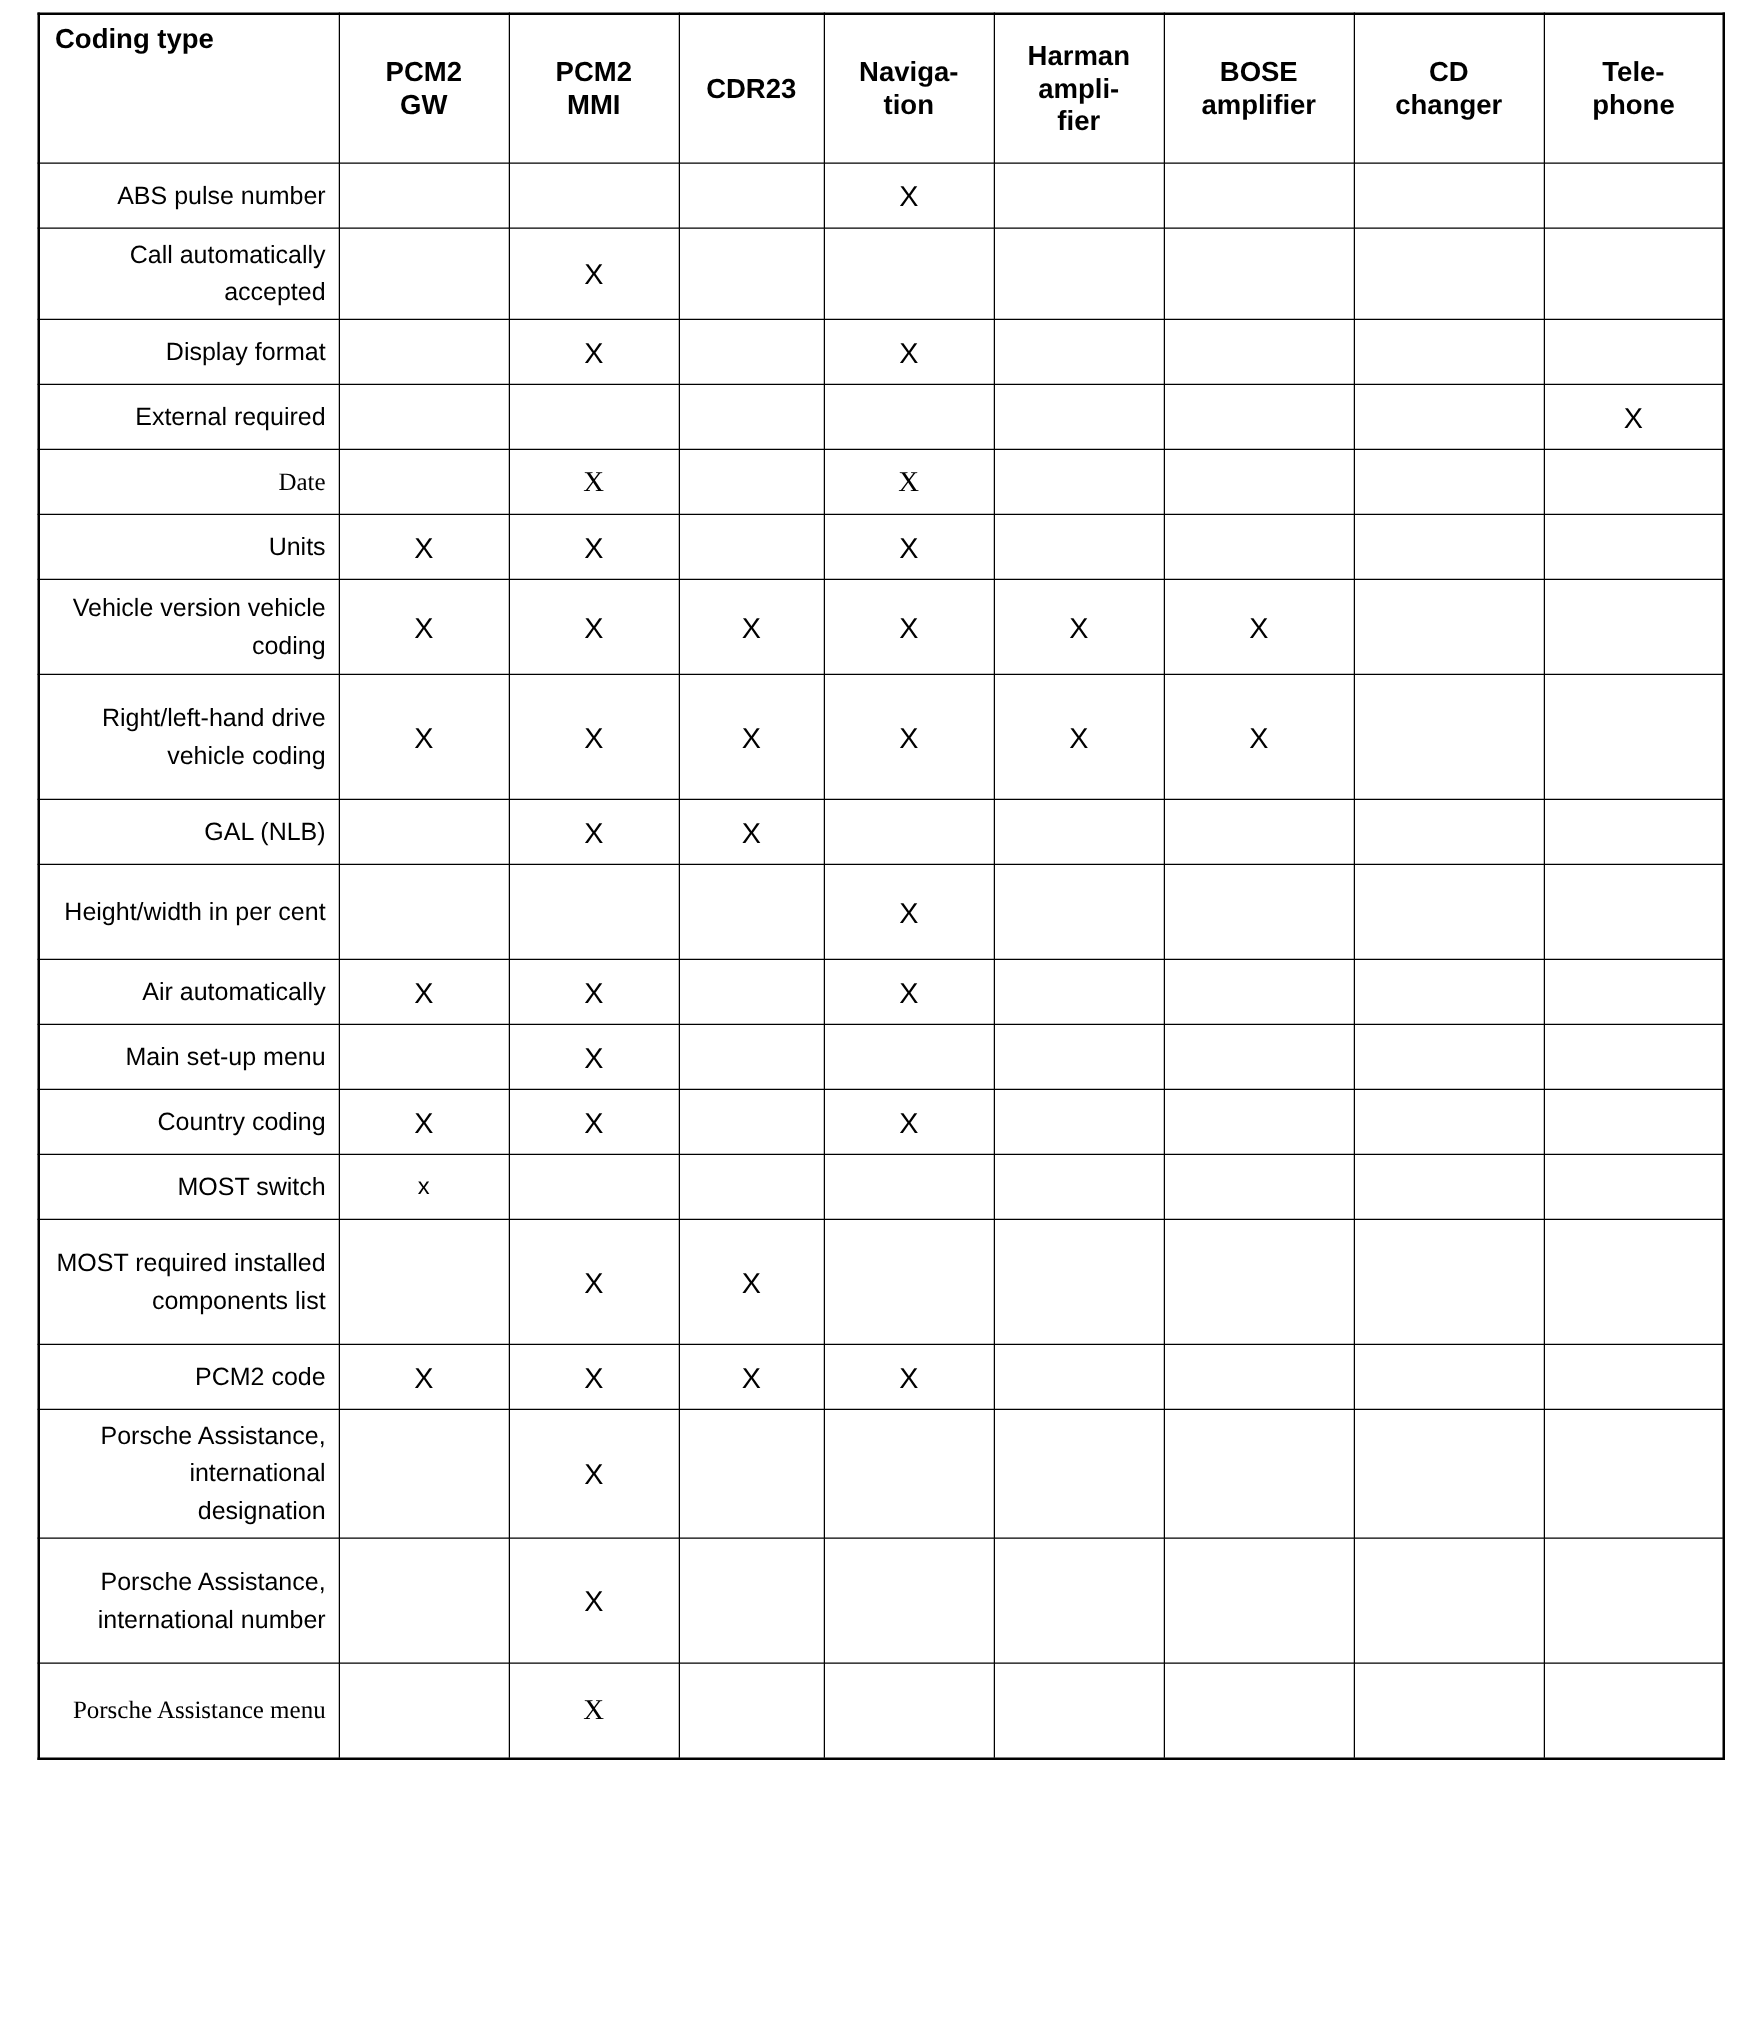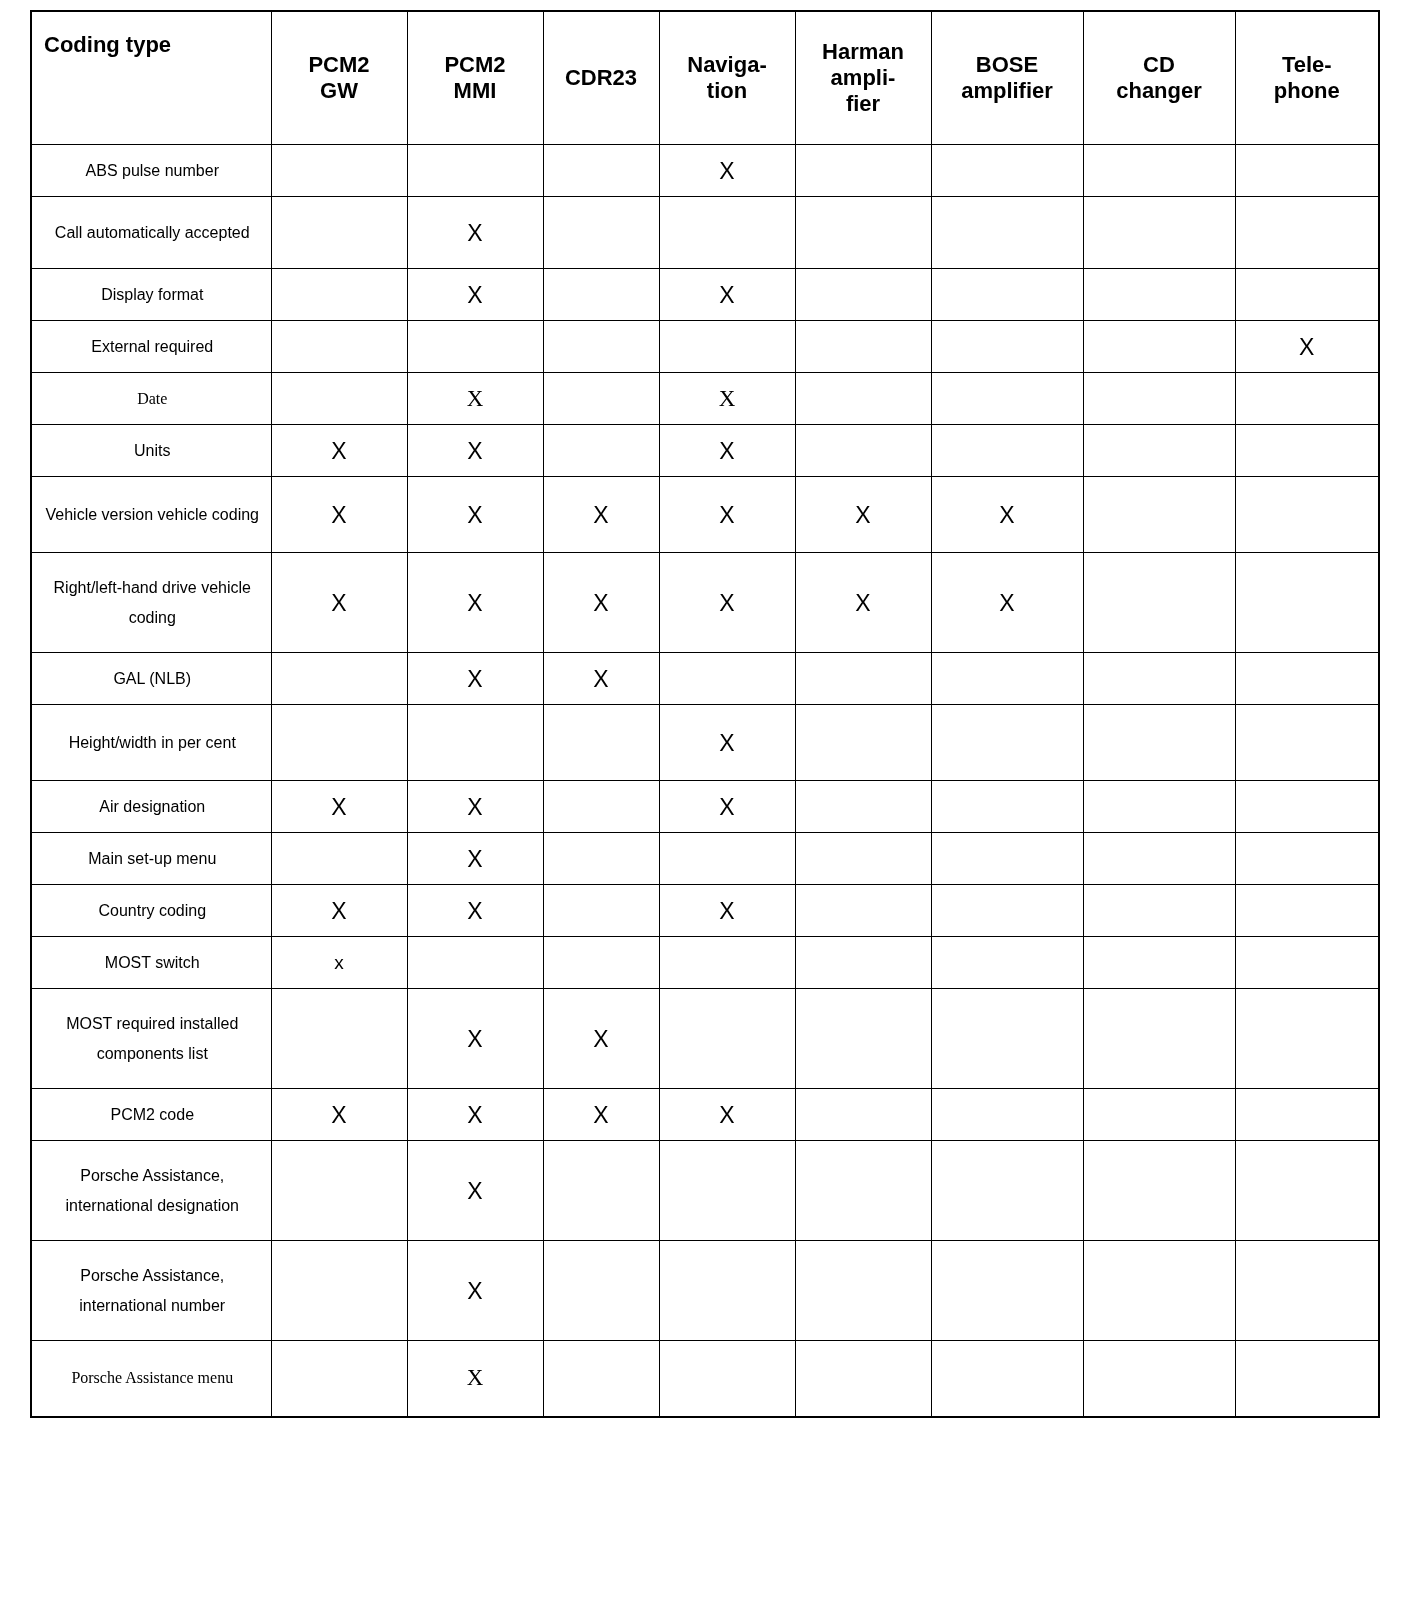--- a/index.html
+++ b/index.html
@@ -39,25 +39,25 @@
     font-size: 22px;
     line-height: 26px;
     text-align: center;
     height: 112px;
     padding: 4px 4px;
   }
   thead th.first {
     text-align: left;
     padding-left: 12px;
     vertical-align: top;
-    padding-top: 20px;
+    padding-top: 6px;
   }
   tbody td.label {
-    text-align: center;
-    font-size: 16px;
+    text-align: right;
+    font-size: 20px;
     line-height: 30px;
     padding: 6px 10px 6px 12px;
     vertical-align: middle;
   }
   tbody td.mark {
     text-align: center;
     font-size: 23px;
     line-height: 28px;
     vertical-align: middle;
   }
@@ -209,21 +209,21 @@
           <td class="mark"></td>
           <td class="mark"></td>
           <td class="mark"></td>
           <td class="mark">X</td>
           <td class="mark"></td>
           <td class="mark"></td>
           <td class="mark"></td>
           <td class="mark"></td>
         </tr>
         <tr style="height: 52px;">
-          <td class="label">Air designation</td>
+          <td class="label">Air automatically</td>
           <td class="mark">X</td>
           <td class="mark">X</td>
           <td class="mark"></td>
           <td class="mark">X</td>
           <td class="mark"></td>
           <td class="mark"></td>
           <td class="mark"></td>
           <td class="mark"></td>
         </tr>
         <tr style="height: 52px;">

